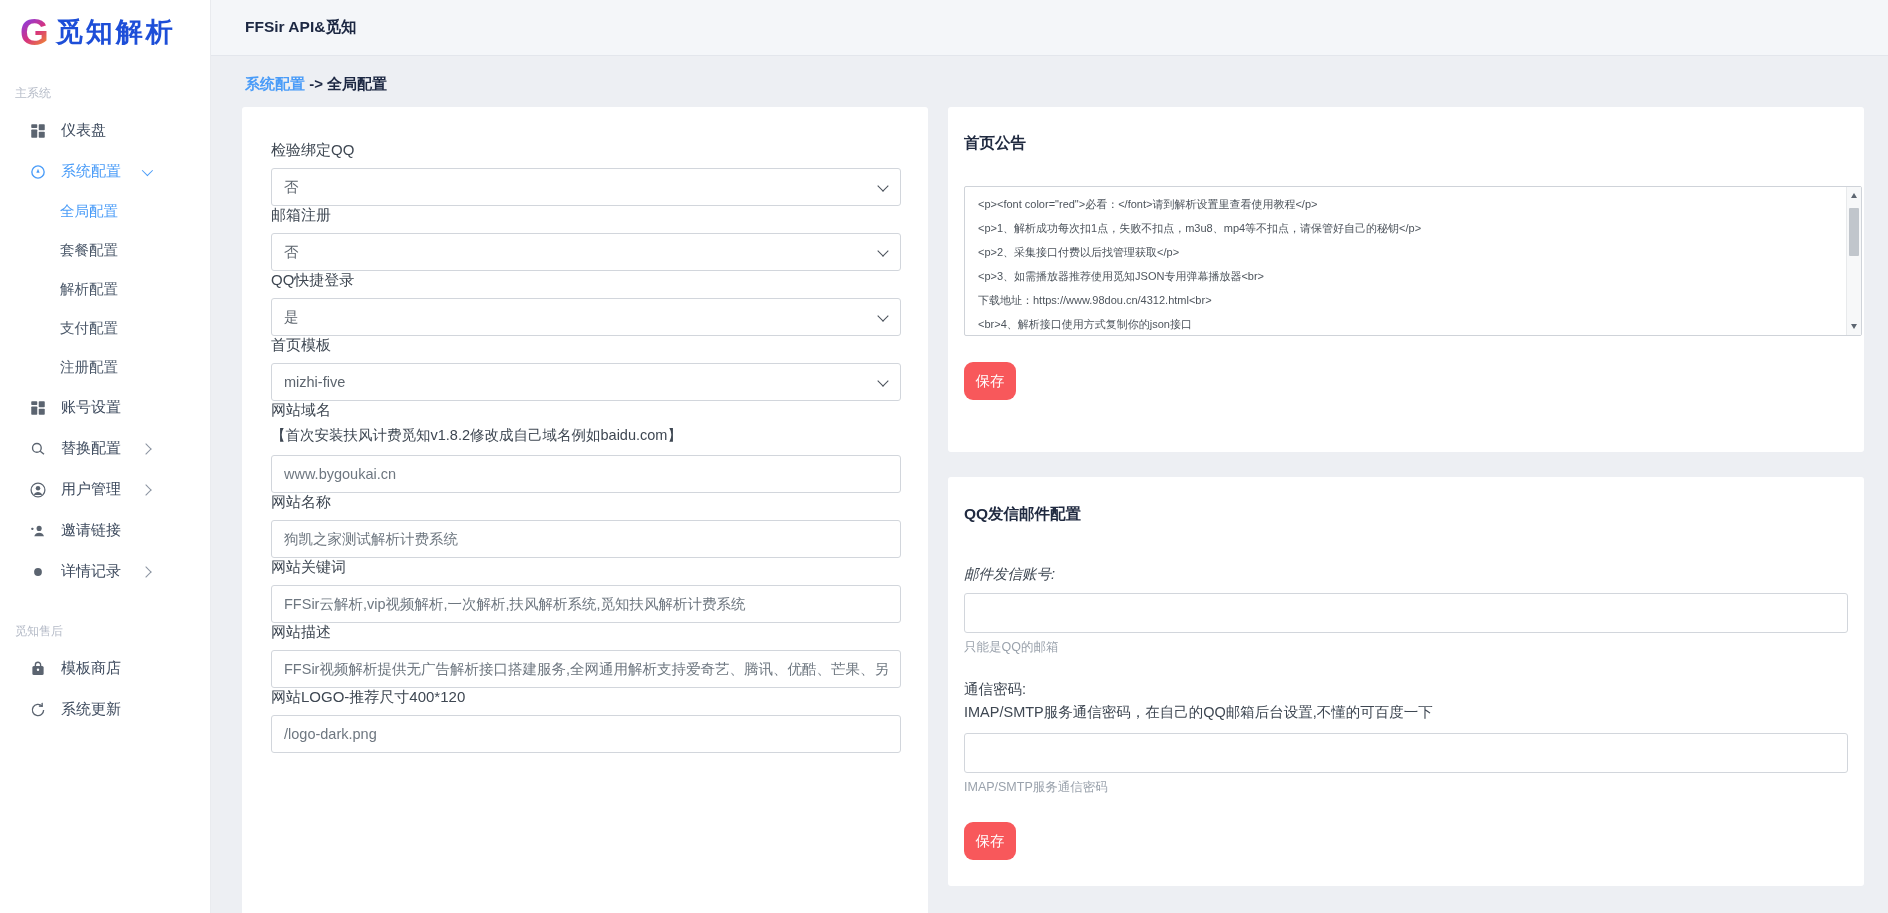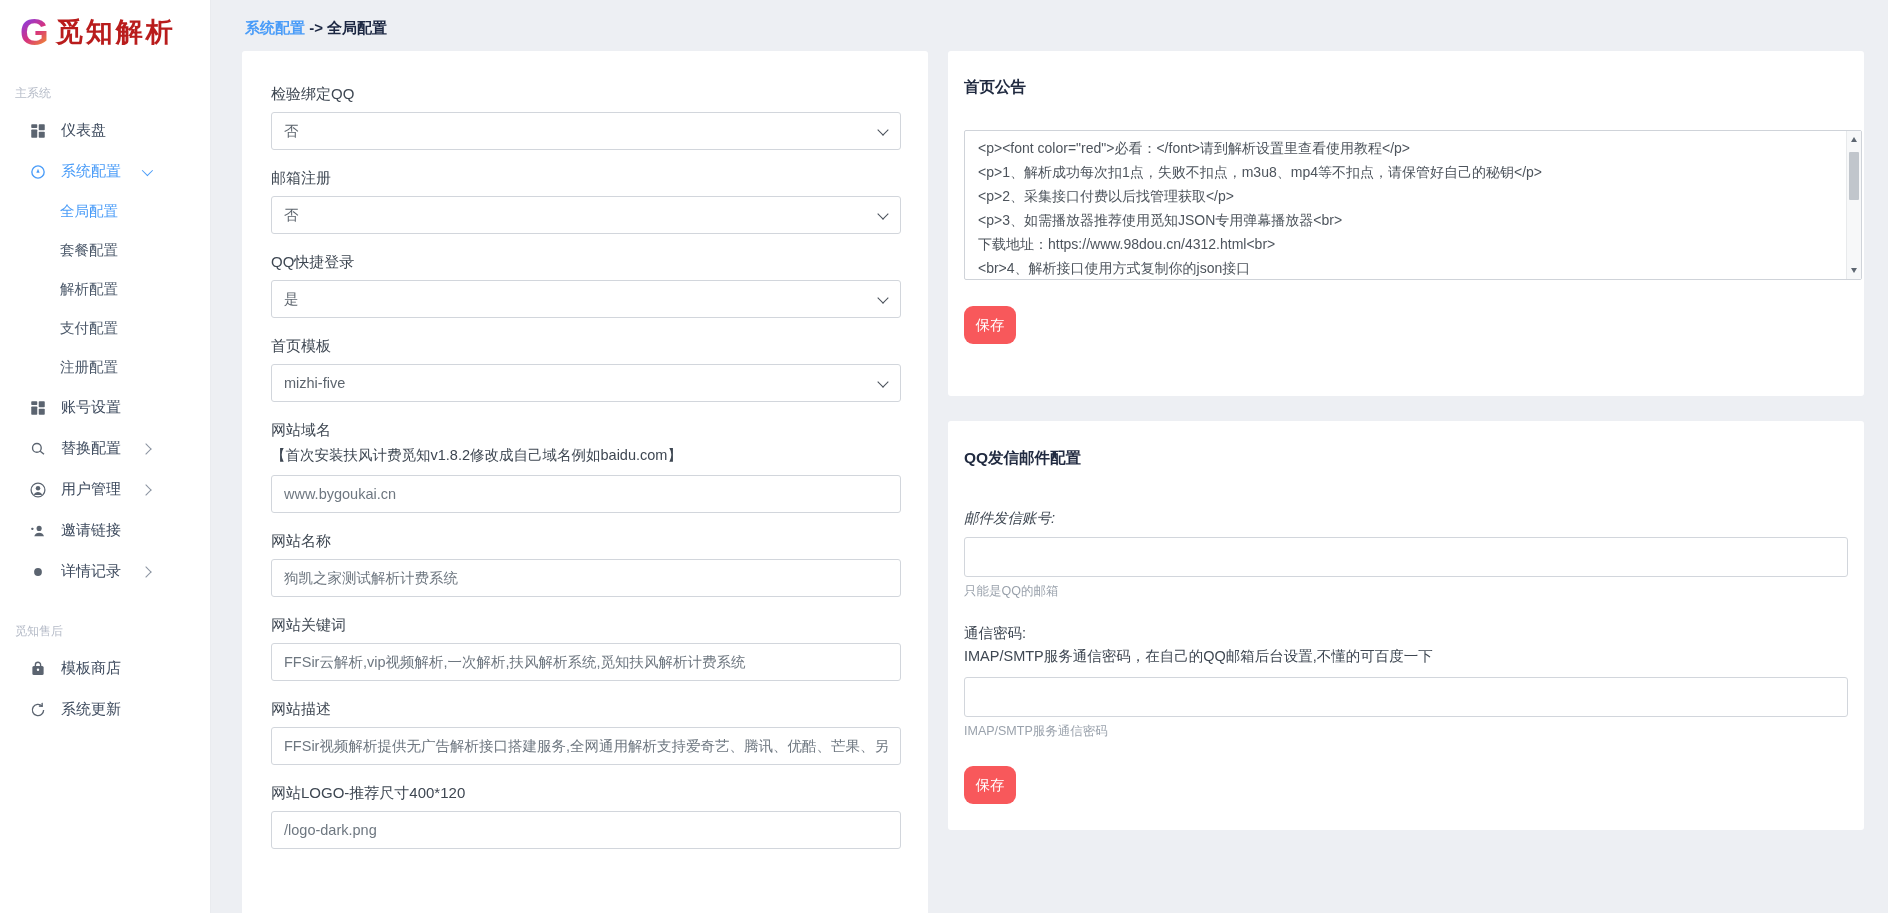--- a/index.html
+++ b/index.html
@@ -9,21 +9,21 @@
     font-family:"Liberation Sans","DejaVu Sans",sans-serif;
     -webkit-font-smoothing:antialiased;
   }
   
   .sidebar{position:absolute;left:0;top:0;width:210px;height:913px;background:#fff;
     border-right:1px solid #e9ebef;z-index:5;}
   .logo-row{display:flex;align-items:center;gap:7px;padding:10px 0 0 20px;height:44px;}
   .logo-g{font-size:37px;font-weight:900;line-height:1;
     background:linear-gradient(140deg,#7d3cf0 8%,#d6337e 52%,#f59a23 92%);
     -webkit-background-clip:text;background-clip:text;color:transparent;}
-  .logo-text{font-size:27px;font-weight:800;color:#b91c1c;letter-spacing:3px;}
+  .logo-text{font-size:27px;font-weight:800;color:#1d4ed8;letter-spacing:3px;}
   .side-section{color:#b6bcc8;font-size:12px;padding-left:15px;margin:31px 0 8px;}
   .side-item{display:flex;align-items:center;gap:14px;padding:11px 0 11px 29px;
     font-size:15px;color:#3e4b5e;cursor:pointer;}
   .side-item .icn{width:18px;height:18px;color:#5b6470;display:flex;flex:none;}
   .side-item .icn svg{width:18px;height:18px;}
   .side-item.active,.side-item.active .icn{color:#4a9cf8;}
   .side-sub{padding:10px 0 10px 60px;font-size:14.5px;color:#4d5a6b;cursor:pointer;}
   .side-sub.active{color:#4a9cf8;}
   .chev{display:inline-block;width:7px;height:7px;border-right:1.6px solid currentColor;
     border-bottom:1.6px solid currentColor;margin-left:7px;}
@@ -34,37 +34,37 @@
   .main{margin-left:211px;}
   .topbar{height:55px;background:#f4f6f9;border-bottom:1px solid #e3e6ec;
     display:flex;align-items:center;padding-left:34px;}
   .topbar-title{font-weight:bold;font-size:15.5px;color:#1c2742;}
   .breadcrumb{padding:19px 0 13px 34px;font-size:15px;font-weight:bold;color:#1c2742;}
   .bc-link{color:#4a9cf8;cursor:pointer;}
   .content{display:flex;align-items:flex-start;gap:20px;padding:0 24px 0 31px;}
   .card{background:#fff;border-radius:3px;}
   
   .card-left{width:686px;box-sizing:border-box;padding:34px 27px 40px 29px;height:900px;flex:none;}
-  .f-row{margin-bottom:19px;}
+  .f-row{}
   .f-label{font-size:15px;color:#3e4752;line-height:18px;margin-bottom:9px;}
   .f-sub{font-size:14.5px;color:#3e4752;line-height:21px;margin:-3px 0 9px;}
   .ctl{width:100%;height:38px;border:1px solid #d2d6dc;border-radius:3px;background:#fff;
     font-size:14.5px;color:#6e7780;padding:0 12px;box-sizing:border-box;font-family:inherit;outline:none;}
   select.ctl{appearance:none;-webkit-appearance:none;-moz-appearance:none;color:#5d656e;}
   .selwrap{position:relative;}
   .selwrap .caret{position:absolute;right:14px;top:14px;width:7px;height:7px;
     border-right:1.5px solid #49505a;border-bottom:1.5px solid #49505a;transform:rotate(45deg);pointer-events:none;}
   
   .col-right{flex:1;display:flex;flex-direction:column;gap:25px;}
   .card-ann{box-sizing:border-box;padding:26px 2px 52px 16px;}
   .card-title{font-size:15.5px;font-weight:bold;color:#202a40;}
   .ann-box{position:relative;margin-top:32px;}
   textarea.ann{display:block;width:100%;height:150px;box-sizing:border-box;
     border:1px solid #cfd3d9;border-radius:2px;resize:none;overflow:hidden;
-    padding:5px 26px 0 13px;font-family:inherit;font-size:14px;line-height:24px;
+    padding:5px 26px 0 13px;font-family:inherit;font-size:11px;line-height:24px;
     color:#4d545c;background:#fff;outline:none;}
   .sb{position:absolute;top:1px;right:1px;bottom:1px;width:14px;background:#f7f8f9;
     border-left:1px solid #e8eaec;}
   .sb .sb-up,.sb .sb-dn{position:absolute;left:0;width:14px;height:15px;
     display:flex;align-items:center;justify-content:center;}
   .sb .sb-up{top:1px;}
   .sb .sb-dn{bottom:1px;}
   .tri-up{width:0;height:0;border-left:3.5px solid transparent;border-right:3.5px solid transparent;
     border-bottom:5px solid #5d6671;}
   .tri-dn{width:0;height:0;border-left:3.5px solid transparent;border-right:3.5px solid transparent;
@@ -197,20 +197,23 @@
       <svg viewBox="0 0 24 24" fill="none" stroke="currentColor" stroke-width="1.8">
           <path d="M19.5 12 a7.5 7.5 0 1 1 -2.2 -5.3"></path>
           <path d="M17.5 2.5 L17.6 7 L13.2 6.7" fill="none"></path>
         </svg>
     </span>
     <span>系统更新</span>
   </div>
 </div>
 
 <div class="main">
+  <div class="topbar">
+    <span class="topbar-title">FFSir API&amp;觅知</span>
+  </div>
 
   <div class="breadcrumb">
     <span class="bc-link">系统配置</span>
     <span>-&gt;</span>
     <span>全局配置</span>
   </div>
 
   <div class="content">
 
     <div class="card card-left">

